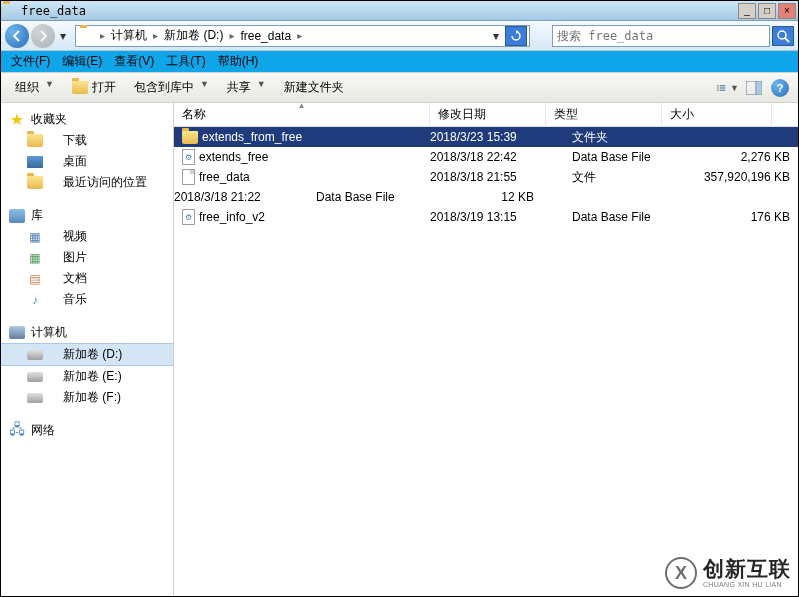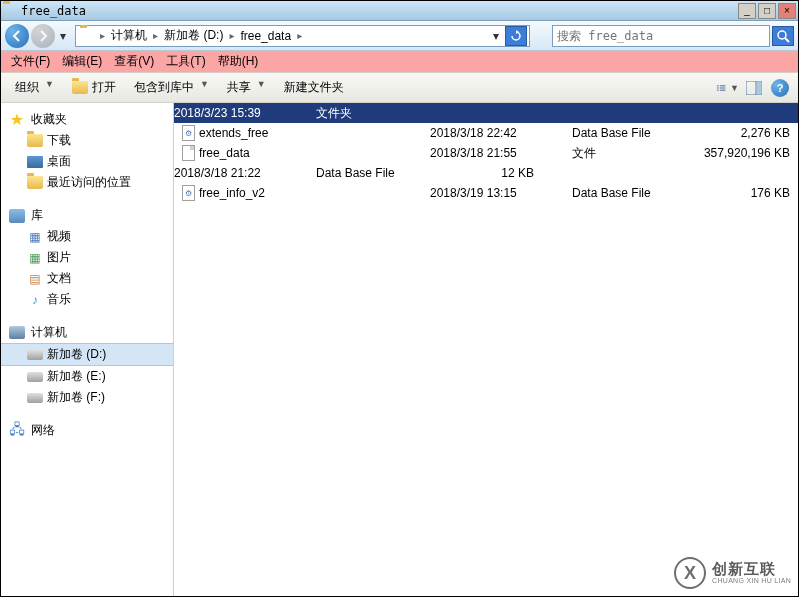--- a/index.html
+++ b/index.html
@@ -20,36 +20,36 @@
 .addressbar { flex: 1; height: 22px; background: #fff; border: 1px solid #7b9ebd; display: flex; align-items: center; padding: 0 2px; margin: 0 4px; }
 .addr-icon { width: 16px; height: 16px; margin: 0 2px; }
 .breadcrumb-item { padding: 0 4px; cursor: pointer; font-family: "SimSun", sans-serif; }
 .breadcrumb-sep { color: #666; font-size: 10px; padding: 0 2px; }
 .addr-drop { width: 14px; text-align: center; color: #333; cursor: pointer; }
 .addr-refresh { width: 22px; height: 20px; background: #3b7dd8; display: flex; align-items: center; justify-content: center; color: #fff; cursor: pointer; margin-left: 2px; border: 1px solid #2a5a9a; }
 .searchbox { width: 218px; height: 22px; background: #fff; border: 1px solid #7b9ebd; display: flex; align-items: center; margin-left: 16px; }
 .searchbox input { flex: 1; border: none; outline: none; padding: 0 4px; color: #888; font-family: "SimSun", monospace; font-size: 12px; }
 .searchbtn { width: 22px; height: 20px; background: #3b7dd8; display: flex; align-items: center; justify-content: center; cursor: pointer; border: 1px solid #2a5a9a; }
 
-.menubar { height: 22px; background: #fca5a5; display: flex; align-items: center; padding: 0 4px; border-bottom: 1px solid #d4d0c8; }
+.menubar { height: 22px; background: #0ea5e9; display: flex; align-items: center; padding: 0 4px; border-bottom: 1px solid #d4d0c8; }
 .menu-item { padding: 2px 6px; cursor: pointer; font-family: "SimSun", sans-serif; }
 
 .toolbar { height: 30px; background: linear-gradient(to bottom, #f8f8f5, #e8e8e2); display: flex; align-items: center; padding: 0 6px; border-bottom: 1px solid #d4d0c8; gap: 2px; }
 .tool-item { padding: 3px 8px; cursor: pointer; display: flex; align-items: flex-start; gap: 4px; }
 .tool-drop { font-size: 9px; color: #555; margin-left: 2px; }
 .tool-spacer { flex: 1; }
 .tool-iconbtn { width: 24px; height: 22px; display: flex; align-items: center; justify-content: center; cursor: pointer; border: 1px solid transparent; }
 .help-icon { width: 18px; height: 18px; border-radius: 50%; background: radial-gradient(circle at 30% 30%, #6db5ed, #2a6fb5); color: #fff; display: flex; align-items: center; justify-content: center; font-weight: bold; font-size: 11px; }
 
 .content { flex: 1; display: flex; background: #fff; overflow: hidden; }
 
 .navpane { width: 176px; background: #fff; border-right: 1px solid #d4d0c8; padding: 6px 0; overflow-y: auto; }
 .nav-group { margin-bottom: 12px; }
 .nav-header { display: flex; align-items: center; padding: 2px 8px; gap: 6px; cursor: pointer; }
-.nav-item { display: flex; align-items: center; padding: 2px 8px 2px 26px; gap: 4px; cursor: pointer; }
+.nav-item { display: flex; align-items: center; padding: 2px 8px 2px 26px; gap: 20px; cursor: pointer; }
 .nav-item.selected { background: #d4e6f6; border: 1px solid #a8c8e4; border-left: none; border-right: none; }
 .icon { width: 16px; height: 16px; display: inline-flex; align-items: center; justify-content: center; }
 
 .filelist { flex: 1; display: flex; flex-direction: column; }
 .columns { height: 24px; display: flex; align-items: center; border-bottom: 1px solid #e0e0e0; background: #fff; }
 .col-header { padding: 4px 8px; border-right: 1px solid #e8e8e8; cursor: pointer; position: relative; font-family: "SimSun", sans-serif; }
 .col-header.sort::after { content: "▲"; font-size: 8px; color: #888; position: absolute; top: -1px; left: 50%; transform: translateX(-50%); }
 .col-name { width: 256px; }
 .col-date { width: 116px; }
 .col-type { width: 116px; }
@@ -69,21 +69,21 @@
 .disk-icon { width: 16px; height: 10px; background: linear-gradient(to bottom, #e0e0e0, #a0a0a0); border-radius: 2px; }
 .lib-icon { width: 16px; height: 14px; background: linear-gradient(to bottom, #8dbce8, #5a8abb); border-radius: 2px; }
 .file-icon { width: 13px; height: 16px; background: #fff; border: 1px solid #a0a0a0; position: relative; }
 .file-icon::after { content: ""; position: absolute; top: 0; right: 0; width: 4px; height: 4px; background: #d0d0d0; }
 .db-icon { width: 13px; height: 16px; background: #fff; border: 1px solid #a0a0a0; position: relative; }
 .db-icon::before { content: "⚙"; position: absolute; font-size: 8px; color: #4a7ab5; top: 3px; left: 2px; }
 
 .watermark { position: absolute; bottom: 8px; right: 8px; display: flex; align-items: center; gap: 6px; opacity: 0.85; }
 .wm-logo { width: 32px; height: 32px; border-radius: 50%; border: 2px solid #555; display: flex; align-items: center; justify-content: center; font-weight: bold; font-size: 18px; color: #555; position: relative; }
 .wm-text { display: flex; flex-direction: column; line-height: 1.1; }
-.wm-cn { font-size: 15px; font-weight: bold; color: #404040; letter-spacing: 1px; font-family: Liberation Serif, serif; }
+.wm-cn { font-size: 21px; font-weight: bold; color: #000000; letter-spacing: 1px; font-family: Liberation Serif, serif; }
 .wm-en { font-size: 7px; color: #666; letter-spacing: 0.3px; }
 </style>
 </head>
 <body>
 
 <div class="window">
 
   <div class="titlebar">
     <span class="titlebar-icon"><span class="folder-icon"></span></span>
     <span class="titlebar-text">free_data</span>
@@ -267,22 +267,32 @@
 
       <div class="nav-group">
         <div class="nav-header">
           <span class="icon" style="color:#3a7ac5;font-size:14px">🖧</span>
           <span>网络</span>
         </div>
       </div>
     </div>
 
     <div class="filelist">
+      <div class="columns">
+        <div class="col-header col-name sort">名称</div>
+        <div class="col-header col-date">修改日期</div>
+        <div class="col-header col-type">类型</div>
+        <div class="col-header col-size">大小</div>
+      </div>
       <div class="rows" id="rows">
           <div class="row selected">
+            <div class="cell-name">
+              <span class="folder-icon"></span>
+              <span>extends_from_free</span>
+            </div>
             <div class="cell-date">2018/3/23 15:39</div>
             <div class="cell-type">文件夹</div>
             <div class="cell-size"></div>
           </div>
           <div class="row">
             <div class="cell-name">
               <span class="db-icon"></span>
               <span>extends_free</span>
             </div>
             <div class="cell-date">2018/3/18 22:42</div>

